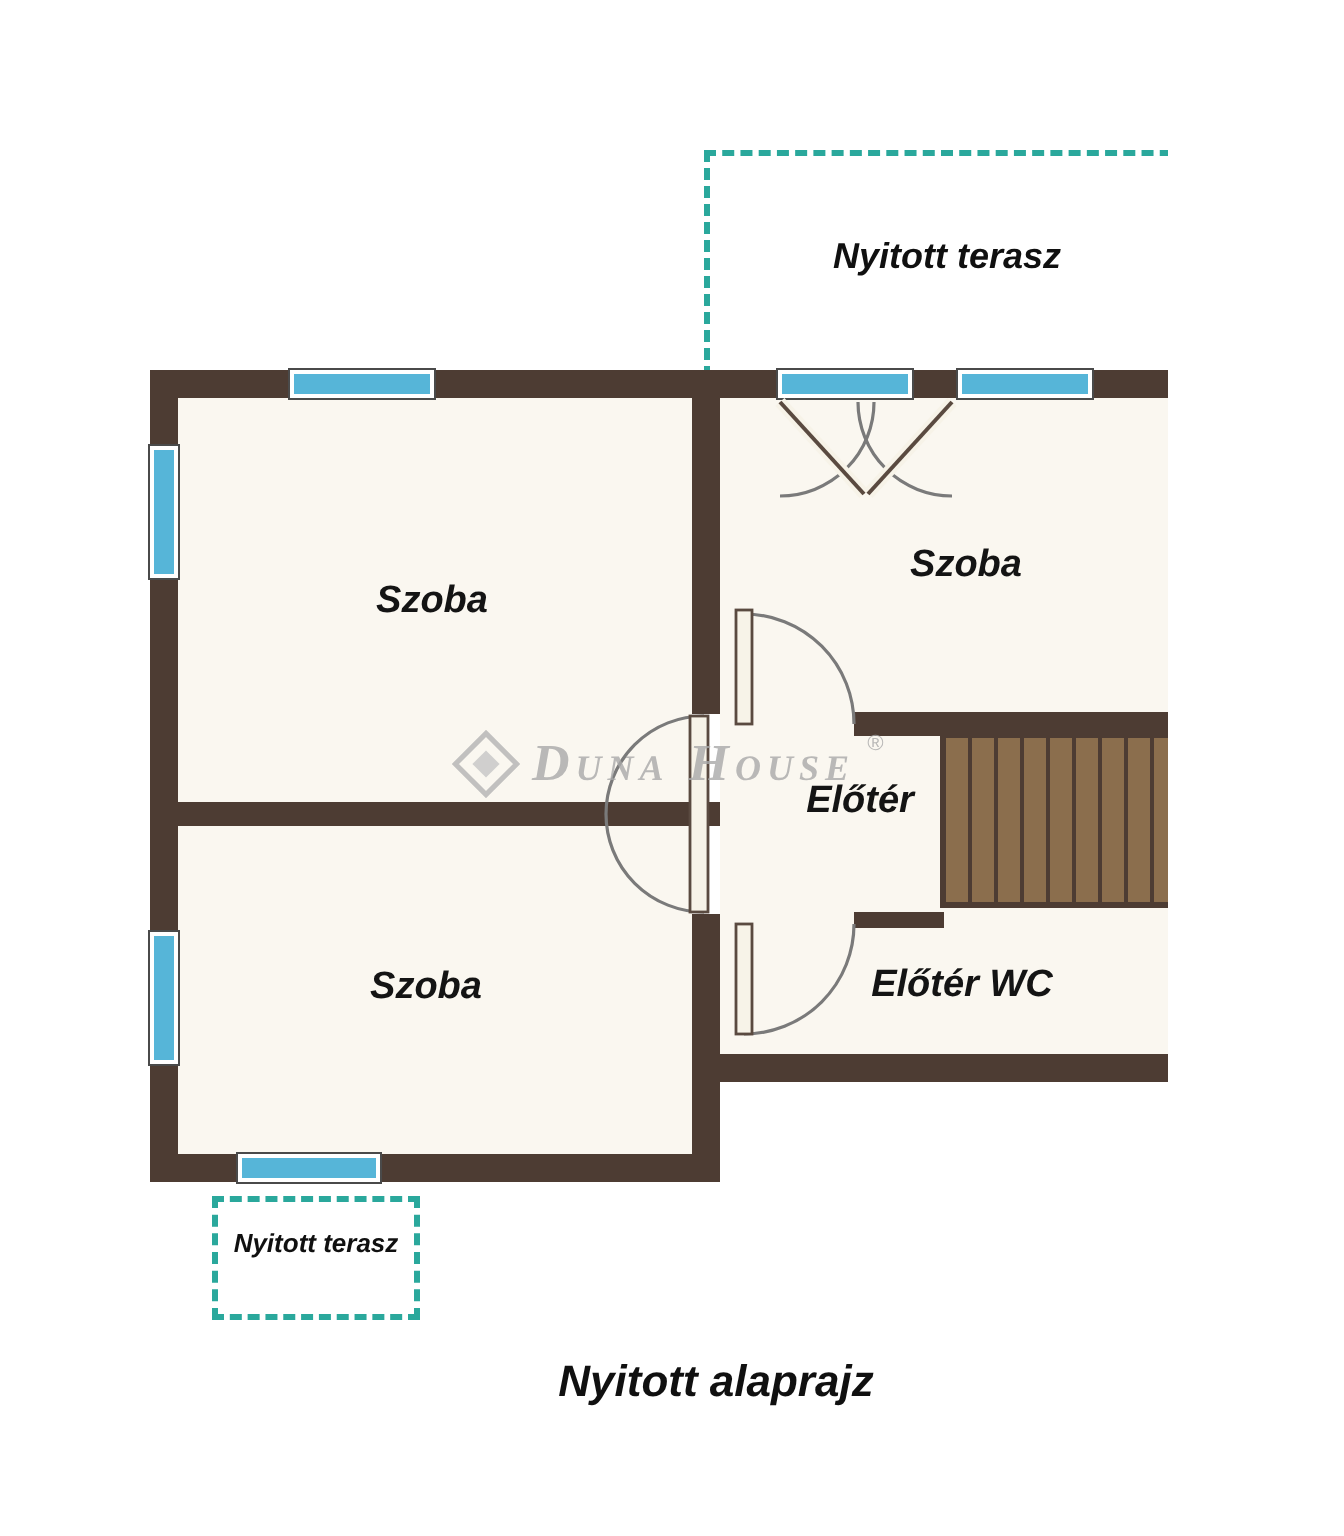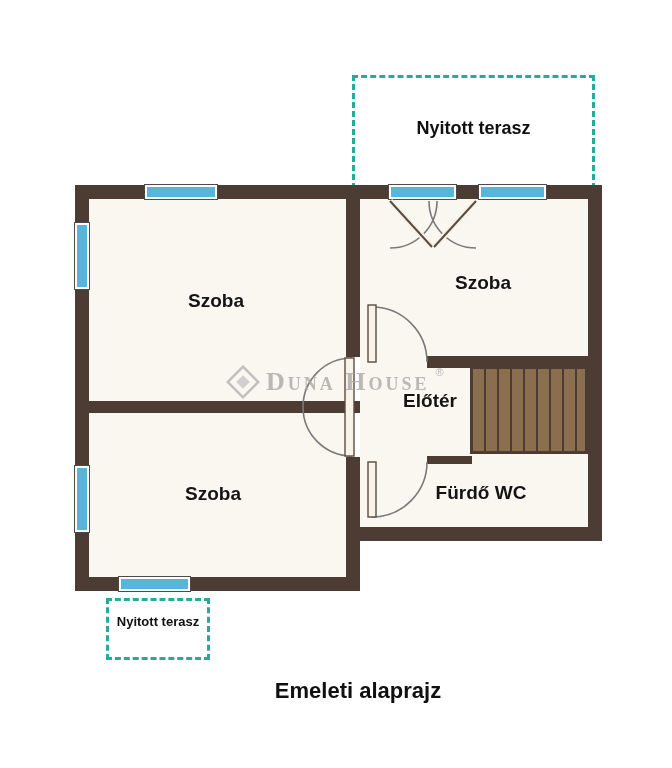--- a/index.html
+++ b/index.html
@@ -1,21 +1,21 @@
 <!DOCTYPE html>
 <html style="--wall: #4d3c33; --window: #56b5d8; --terrace: #2aa89c; --stairs: #8b6e4d; --room_fill: #faf7f0; --watermark_gray: #a9a9a9;"><head>
 <meta charset="utf-8">
 <style>
   * { box-sizing: border-box; }
   html,body { margin:0; padding:0; }
   body {
     width:672px; height:768px; background:#ffffff;
     font-family:"Liberation Sans", sans-serif;
   }
-  .plan { position:relative; width:672px; height:768px; background:#fff; overflow:hidden; }
+  .plan { position:relative; width:584px; height:768px; background:#fff; overflow:hidden;font-style:italic; }
 
   .interior { position:absolute; background:var(--room_fill,#faf7f0); z-index:2; }
   .wall     { position:absolute; background:var(--wall,#4d3c33); z-index:3; }
 
   .window {
     position:absolute; background:var(--window,#56b5d8);
     border:2px solid #ffffff; box-shadow:0 0 0 1px #4a4a4a; z-index:4;
   }
 
   .terrace {
@@ -129,17 +129,17 @@
       <path d="M20 12 L28 20 L20 28 L12 20 Z" fill="#c6c6c6"></path>
     </svg>
     <span class="watermark-text">Duna House</span>
     <span class="watermark-reg">®</span>
   </div>
 
   <div class="room-label" style="left:216px; top:301px;">Szoba</div>
   <div class="room-label" style="left:483px; top:283px;">Szoba</div>
   <div class="room-label" style="left:213px; top:494px;">Szoba</div>
   <div class="room-label" style="left:430px; top:401px;">Előtér</div>
-  <div class="room-label" style="left:481px; top:493px;">Fürdő WC</div>
+  <div class="room-label" style="left:481px; top:493px;">Előtér WC</div>
 
-  <div class="title">Emeleti alaprajz</div>
+  <div class="title">Nyitott alaprajz</div>
 
 </div>
 
 </body></html>

